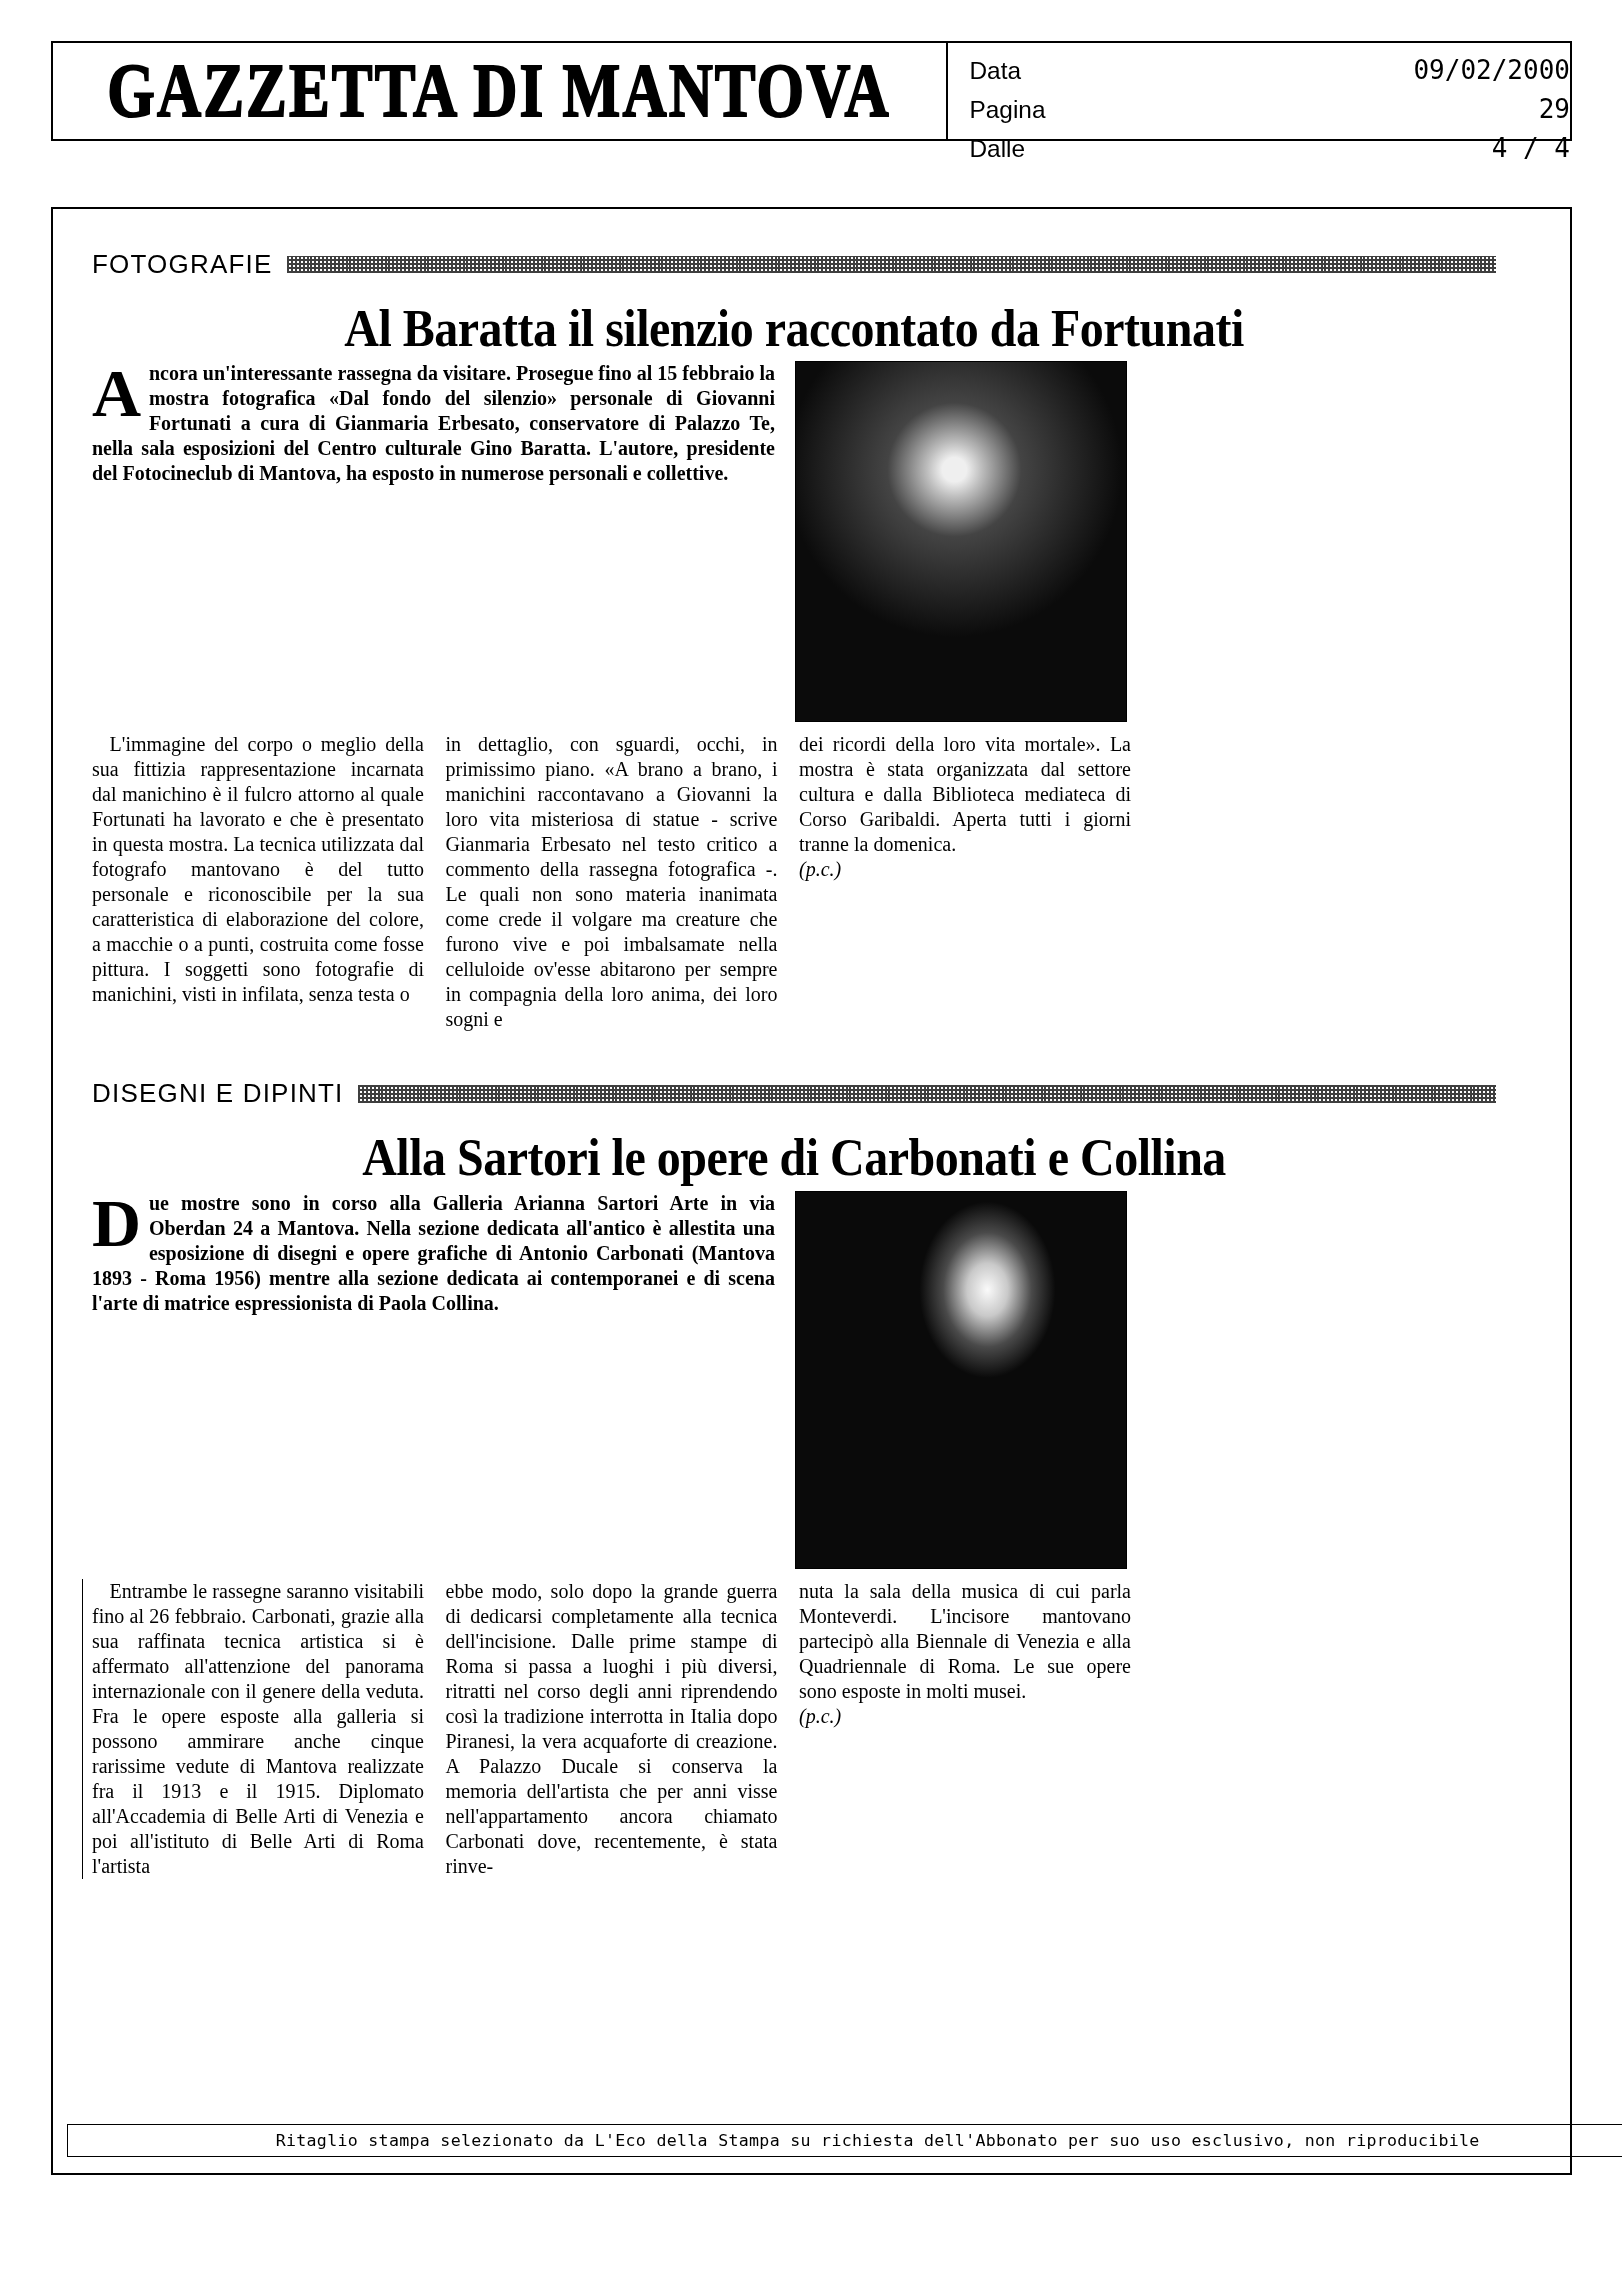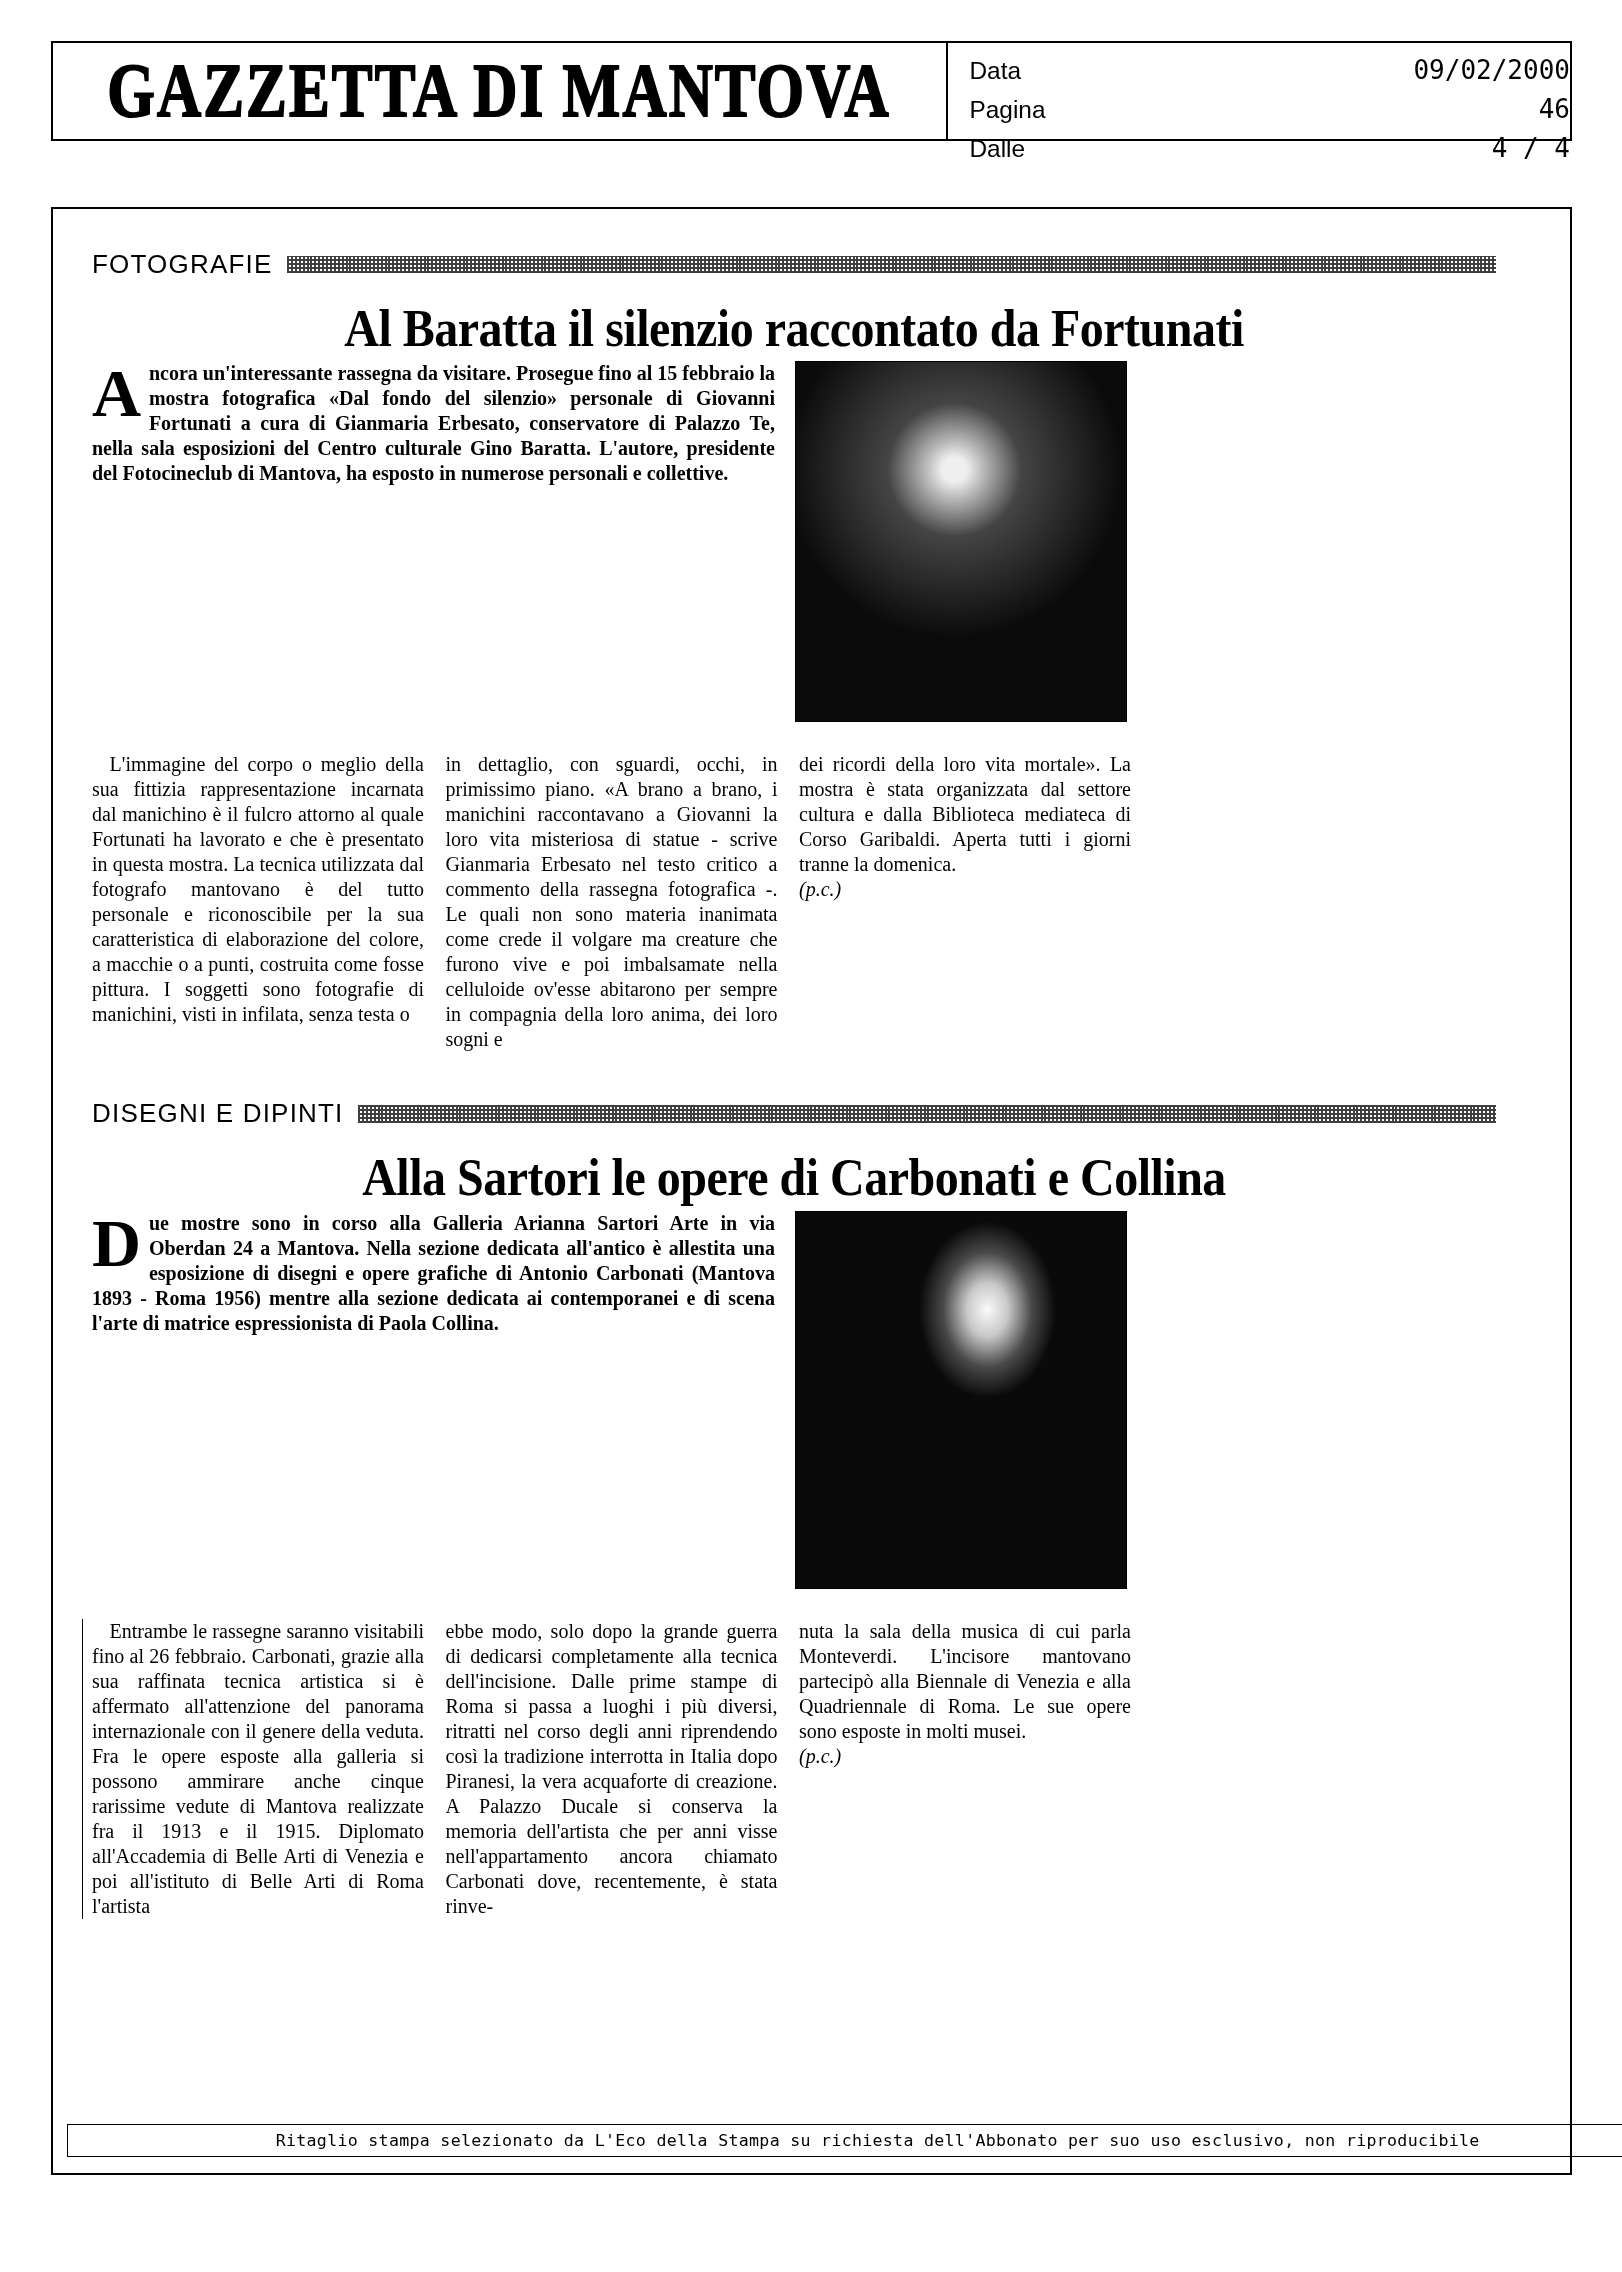--- a/index.html
+++ b/index.html
@@ -179,21 +179,21 @@
   .photo.p2 .grain {
     background:
       radial-gradient(ellipse 68px 88px at 58% 26%, #fafafa 0%, #c9c9c9 30%, #4a4a4a 65%, #0a0a0a 100%),
       radial-gradient(ellipse 107px 117px at 50% 66%, #e8e8e8 0%, #9d9d9d 35%, #1a1a1a 80%),
       repeating-linear-gradient(0deg, rgba(255,255,255,.06) 0 1px, rgba(0,0,0,.16) 1px 2.9px);
   }
 
   .cols {
     display: flex;
     gap: 21.5px;
-    margin-top: 30px;
+    margin-top: 10px;
   }
   .col {
     font-family: "Liberation Serif", serif;
     font-size: 20px;
     line-height: 25px;
     text-align: justify;
     hyphens: auto;
   }
   .col.c1 { width: 332px; }
   .col.c2 { width: 332px; }
@@ -240,21 +240,21 @@
     <div class="masthead-left">
       <div class="paper-logo">GAZZETTA DI MANTOVA</div>
     </div>
     <div class="masthead-right">
       <div class="meta-row">
         <span class="meta-label">Data</span>
         <span class="meta-value">09/02/2000</span>
       </div>
       <div class="meta-row">
         <span class="meta-label">Pagina</span>
-        <span class="meta-value">46</span>
+        <span class="meta-value">29</span>
       </div>
       <div class="meta-row">
         <span class="meta-label">Dalle</span>
         <span class="meta-value">4 / 4</span>
       </div>
     </div>
   </div>
 
   <div class="clip-frame">
     <div class="inner">

